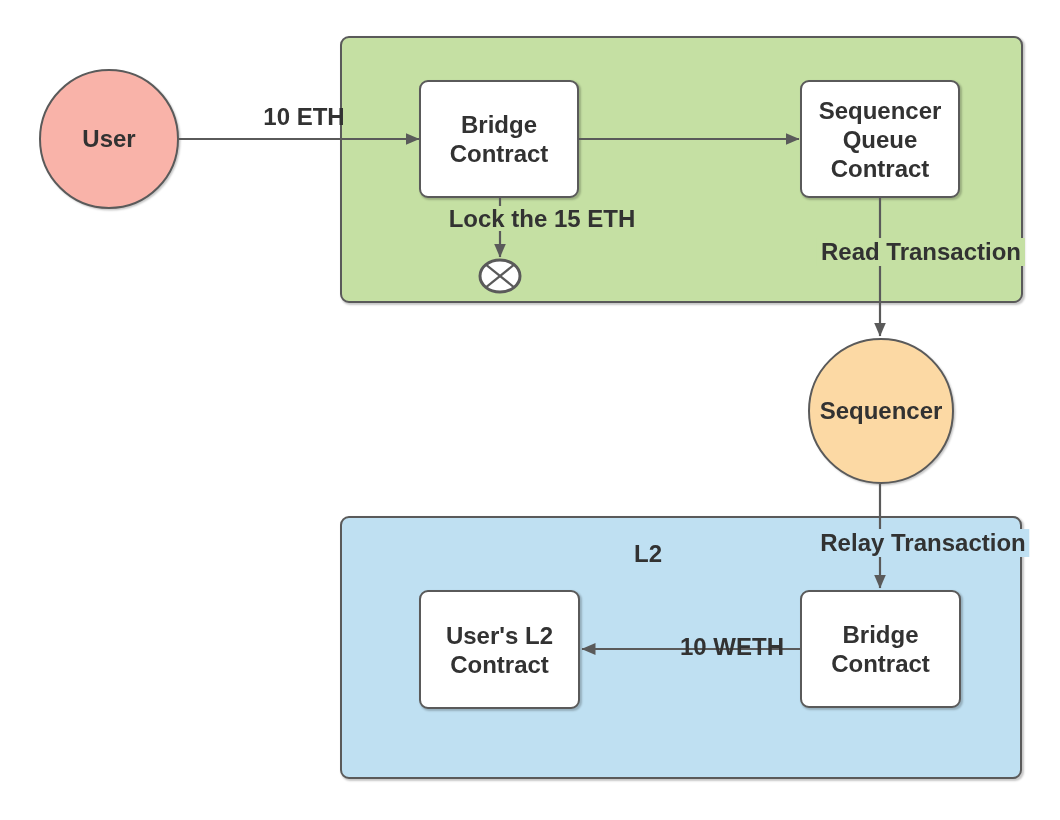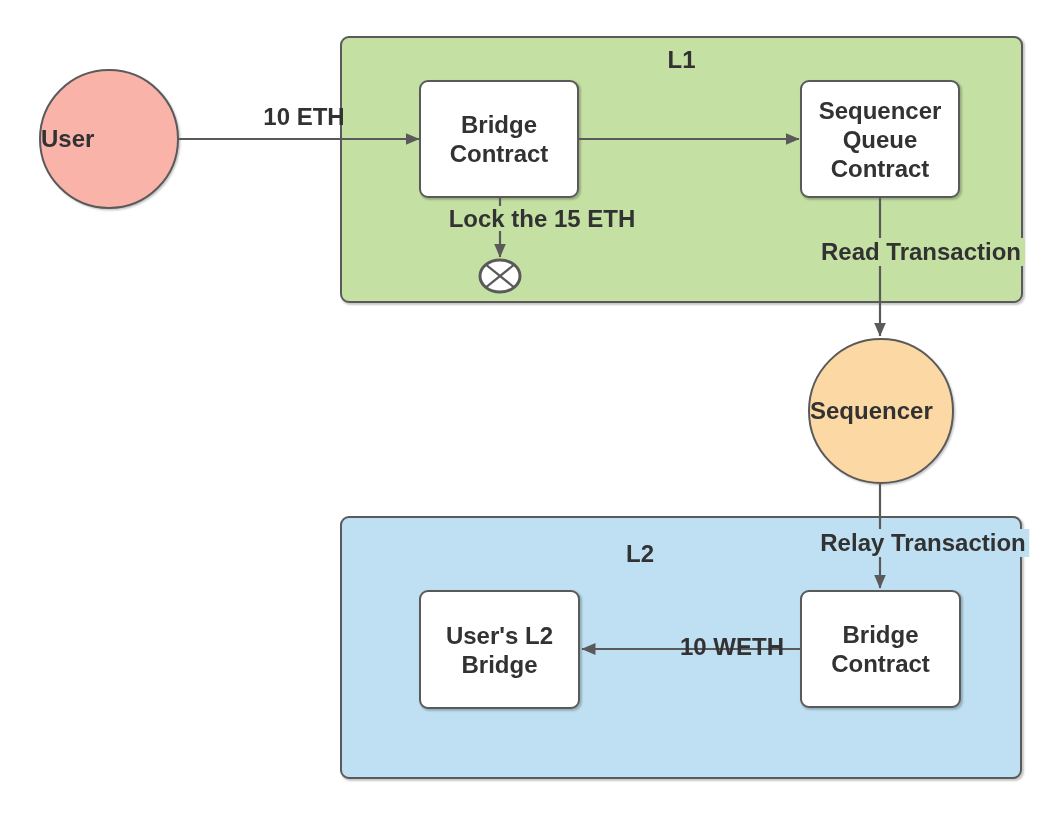--- a/index.html
+++ b/index.html
@@ -21,35 +21,35 @@
   .node{
     background:var(--node-fill); border-radius:9px;
     display:flex; align-items:center; justify-content:center;
     text-align:center; white-space:pre-line; font-size:24px; line-height:29px;
   }
   .bridge-l1{left:419px; top:80px;  width:160px; height:118px;}
   .queue    {left:800px; top:80px;  width:160px; height:118px;}
   .user-l2  {left:419px; top:590px; width:161px; height:119px;}
   .bridge-l2{left:800px; top:590px; width:161px; height:118px;}
   .circle{
-    border-radius:50%; display:flex; align-items:center; 
+    border-radius:50%; display:flex; align-items:center; justify-content:center;
     text-align:center; font-size:24px;
   }
   .user-circle{left:39px; top:69px; width:140px; height:140px; background:var(--user-fill);}
   .sequencer-circle{left:808px; top:338px; width:146px; height:146px; background:var(--sequencer-fill);}
   .edges{position:absolute; left:0; top:0; z-index:3; pointer-events:none;}
   .edges line{stroke:var(--stroke); stroke-width:2.2px;}
   .edges .arrowhead{fill:var(--stroke);}
   .cancel-ellipse{fill:#ffffff; stroke:var(--stroke); stroke-width:3px;}
   .cancel-x{stroke:var(--stroke); stroke-width:3px;}
   .lbl{position:absolute; z-index:4; font-size:24px; line-height:28px;
        transform:translateX(-50%); white-space:nowrap;margin-left:41px;}
   .container-lbl{position:absolute; z-index:4; font-size:24px; text-align:center;}
   .l1-lbl{left:340px; top:46px; width:683px;}
-  .l2-lbl{left:340px; top:540px; width:600px;text-align:center;}
+  .l2-lbl{left:348px; top:540px; width:600px;text-align:center;}
   .lbl-10eth{left:263px; top:103px;}
   .lbl-addtx{left:688px; top:105px;}
   .lbl-lock{left:501px; top:205px;}
   .lbl-readtx{left:880px; top:238px; background:var(--l1-fill); padding:0 4px;}
   .lbl-relaytx{left:882px; top:529px; background:var(--l2-fill); padding:0 4px;}
   .lbl-10weth{left:691px; top:633px;}
   .z1{z-index:1;} .z2{z-index:2;}
 </style>
 </head>
 <body>
@@ -69,21 +69,21 @@
   <div class="shape node queue z2">
     <span>Sequencer
 Queue
 Contract</span>
   </div>
   <div class="shape circle sequencer-circle z2">
     <span>Sequencer</span>
   </div>
   <div class="shape node user-l2 z2">
     <span>User's L2
-Bridge</span>
+Contract</span>
   </div>
   <div class="shape node bridge-l2 z2">
     <span>Bridge
 Contract</span>
   </div>
 
   <svg class="edges" width="1060" height="820" viewBox="0 0 1060 820">
     <defs>
       <marker id="arrow" markerUnits="userSpaceOnUse" markerWidth="16" markerHeight="14" refX="13.5" refY="6" orient="auto">
         <path class="arrowhead" d="M0,0 L14,6 L0,12 z"></path>
@@ -96,20 +96,19 @@
     <line x1="880" y1="197" x2="880" y2="336" marker-end="url(#arrow)"></line>
     <line x1="880" y1="484" x2="880" y2="588" marker-end="url(#arrow)"></line>
     <line x1="800" y1="649" x2="582" y2="649" marker-end="url(#arrow)"></line>
     <g>
       <ellipse class="cancel-ellipse" cx="500" cy="276" rx="20" ry="16"></ellipse>
       <line class="cancel-x" x1="485.9" y1="264.7" x2="514.1" y2="287.3"></line>
       <line class="cancel-x" x1="514.1" y1="264.7" x2="485.9" y2="287.3"></line>
     </g>
   </svg>
 
-  <div class="container-lbl l1-lbl">L1</div>
   <div class="container-lbl l2-lbl">L2</div>
   <div class="lbl lbl-10eth">10 ETH</div>
   <div class="lbl lbl-lock">Lock the 15 ETH</div>
   <div class="lbl lbl-readtx">Read Transaction</div>
   <div class="lbl lbl-relaytx">Relay Transaction</div>
   <div class="lbl lbl-10weth">10 WETH</div>
 </div>
 
 </body></html>

